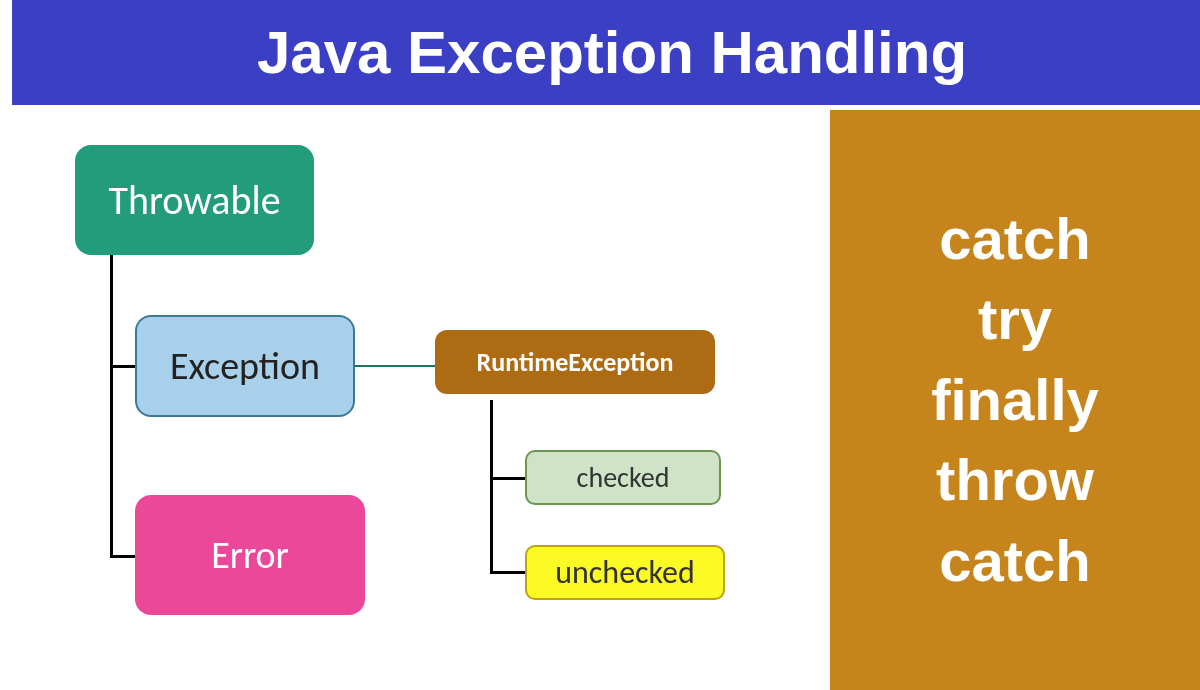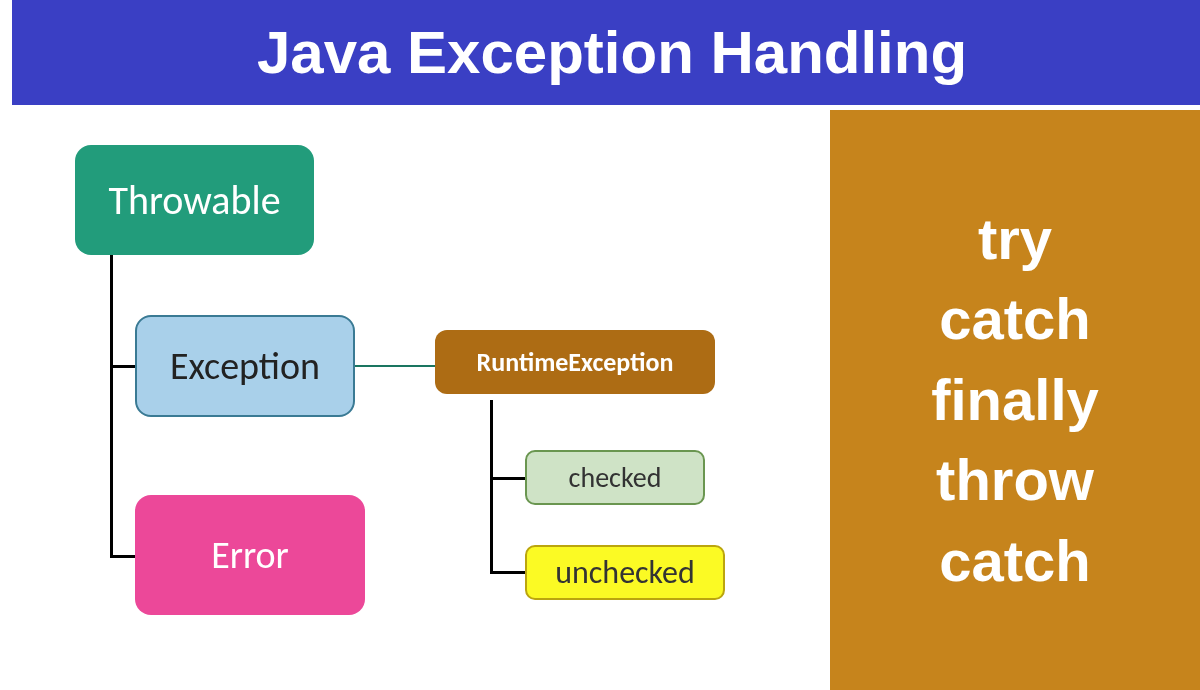--- a/index.html
+++ b/index.html
@@ -97,21 +97,21 @@
     height: 64px;
     background: #ad6c14;
     color: #fff;
     font-size: 26px;
     font-weight: bold;
     border-radius: 12px;
   }
   .box-checked {
     left: 525px;
     top: 345px;
-    width: 180px;
+    width: 196px;
     height: 55px;
     background: #cfe3c6;
     color: #333;
     border: 2px solid #6a9650;
     font-size: 28px;
     border-radius: 10px;
   }
   .box-unchecked {
     left: 525px;
     top: 440px;
@@ -189,18 +189,18 @@
 
   <div class="box box-throwable">Throwable</div>
   <div class="box box-exception">Exception</div>
   <div class="box box-error">Error</div>
   <div class="box box-runtime">RuntimeException</div>
   <div class="box box-checked">checked</div>
   <div class="box box-unchecked">unchecked</div>
 </div>
 
 <div class="right-panel">
+  <div class="keyword">catch</div>
   <div class="keyword">try</div>
-  <div class="keyword">catch</div>
   <div class="keyword">finally</div>
   <div class="keyword">throw</div>
   <div class="keyword">catch</div>
 </div>
 
 </body></html>

